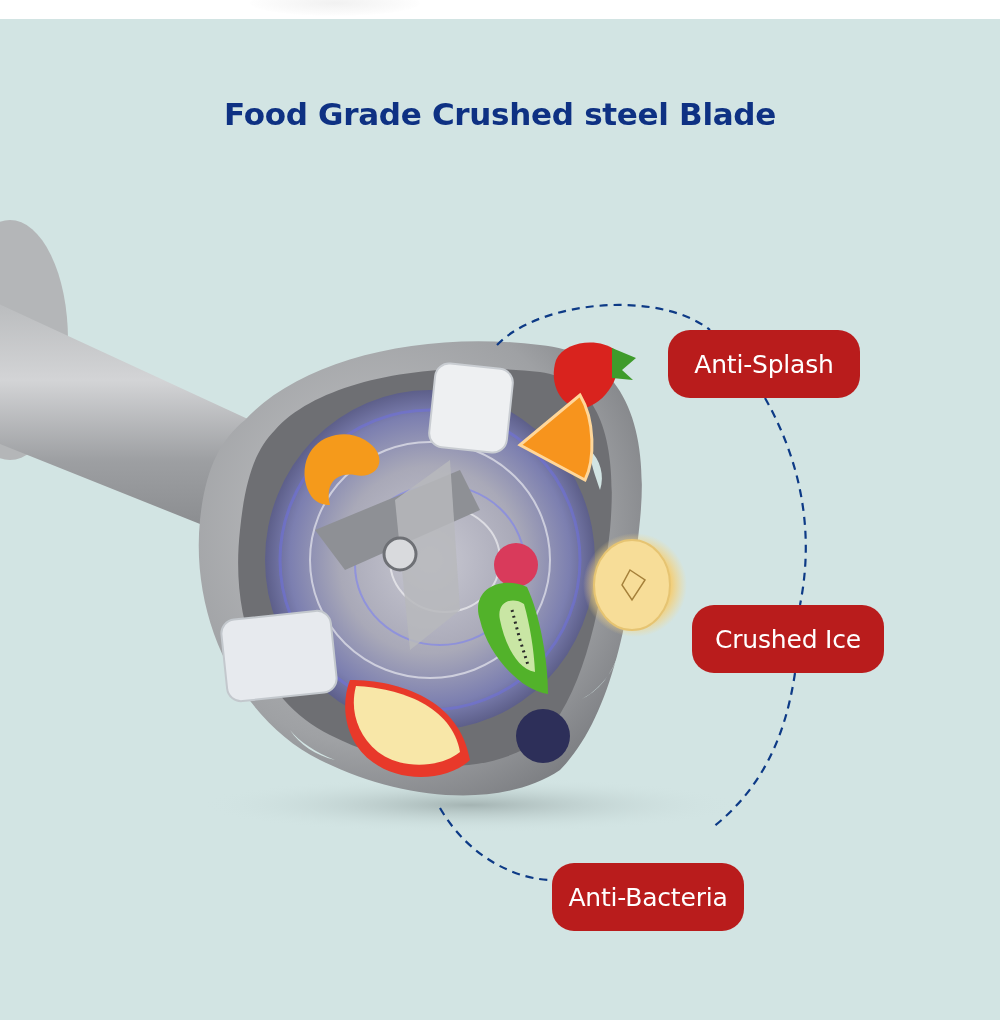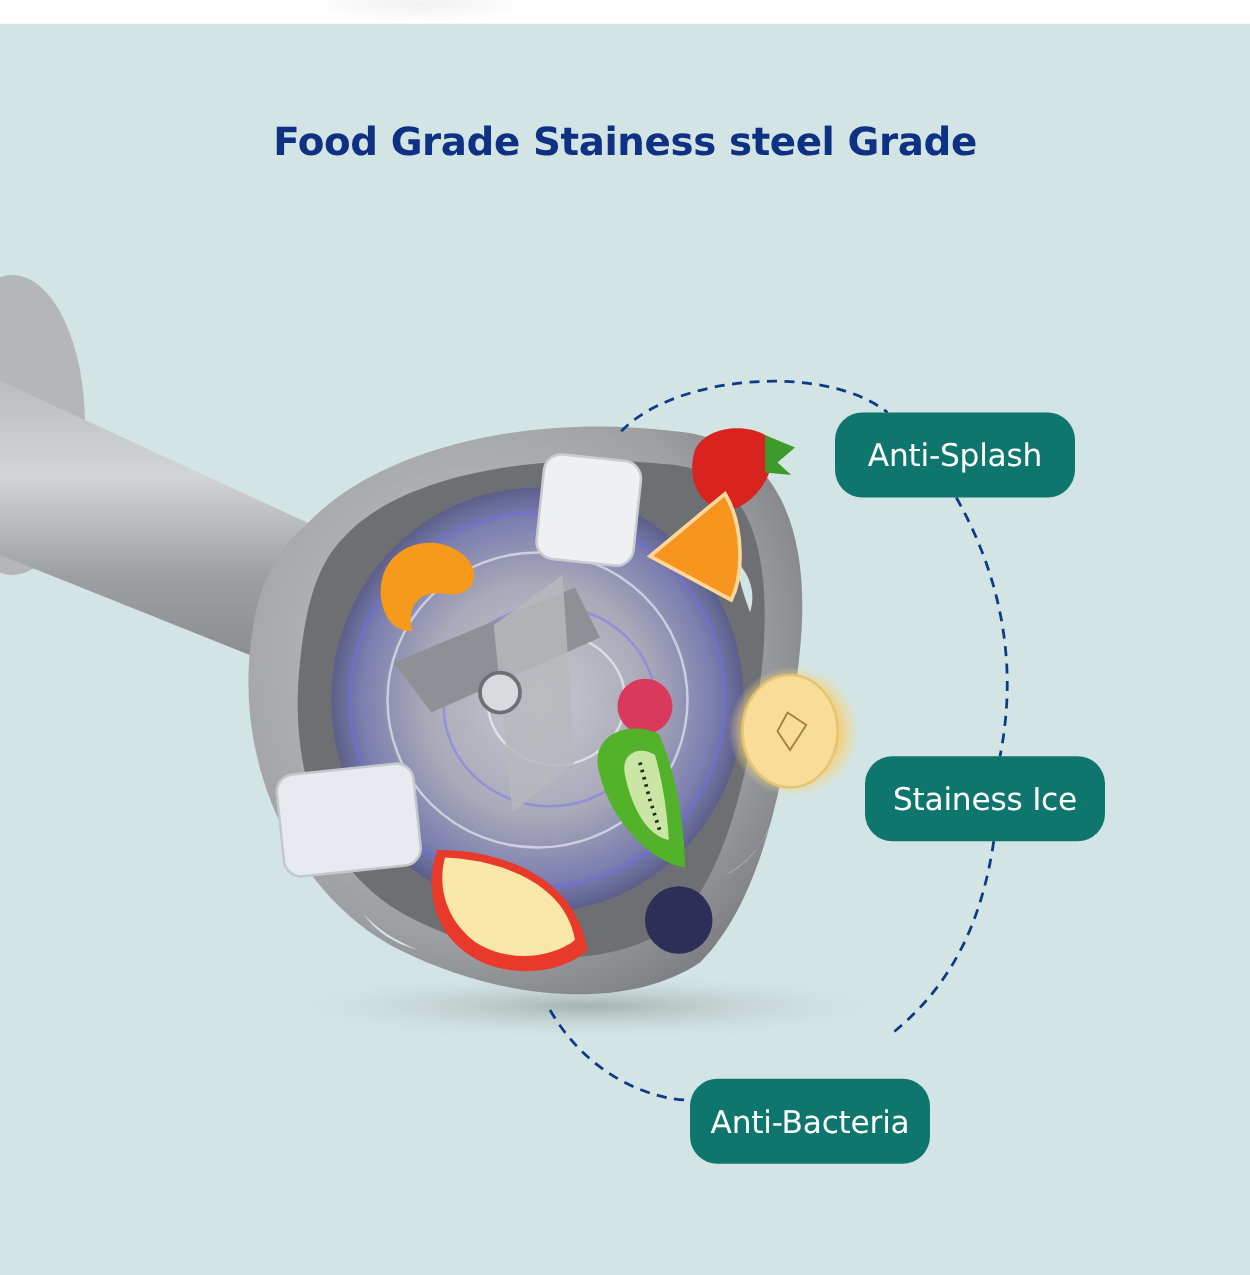--- a/index.html
+++ b/index.html
@@ -21,21 +21,21 @@
     position: absolute; left: 0; top: 19px; width: 1000px; height: 1001px;
     background: #d2e4e3; overflow: hidden;
   }
   .title {
     position: absolute; left: 0; top: 96px; width: 1000px; text-align: center;
     color: #0e3183; font-weight: bold; font-size: 31px; letter-spacing: -0.3px;
   }
   svg.art { position: absolute; left: 0; top: 0; }
   .badge {
     position: absolute; height: 68px; border-radius: 22px;
-    background: #0f766e; color: #ffffff;
+    background: #b91c1c; color: #ffffff;
     display: flex; align-items: center; justify-content: center;
     font-size: 25px; letter-spacing: -0.2px;
     font-family: "DejaVu Sans", "Liberation Sans", sans-serif;
   }
 </style>
 </head>
 <body>
 
 <div class="top-strip">
   <div class="smudge"></div>
@@ -134,23 +134,23 @@
 
     <circle cx="543" cy="736" r="27" fill="#2d2f59"></circle>
 
     <path d="M 497 345 C 540 300 660 290 710 330
          M 765 398 C 800 460 815 530 800 605
          M 795 673 C 785 740 760 790 712 828
          M 440 808 C 470 860 520 880 552 880" fill="none" stroke="#0d3a86" stroke-width="2.2" stroke-dasharray="8 6"></path>
   </svg>
 </div>
 
-<div class="title">Food Grade Stainess steel Grade</div>
+<div class="title">Food Grade Crushed steel Blade</div>
 
 <div class="badge" style="left:668px; top:330px; width:192px;">
   <span>Anti-Splash</span>
 </div>
 <div class="badge" style="left:692px; top:605px; width:192px;">
-  <span>Stainess Ice</span>
+  <span>Crushed Ice</span>
 </div>
 <div class="badge" style="left:552px; top:827px; width:192px;margin-top:36px;">
   <span>Anti-Bacteria</span>
 </div>
 
 </body></html>

